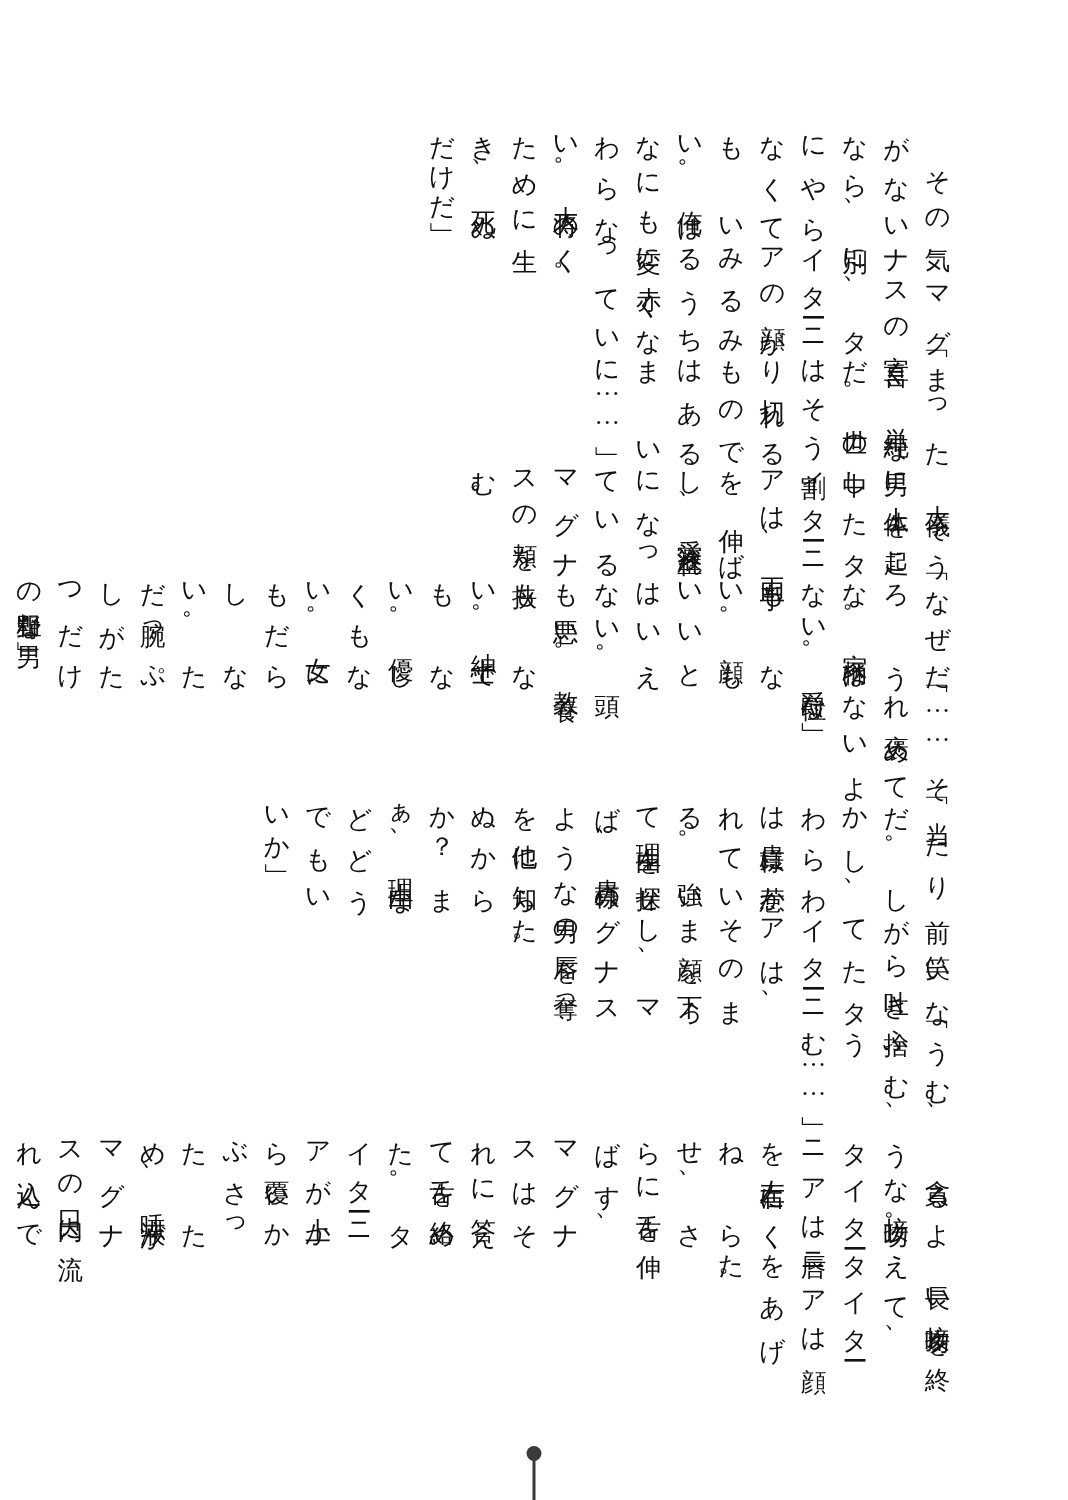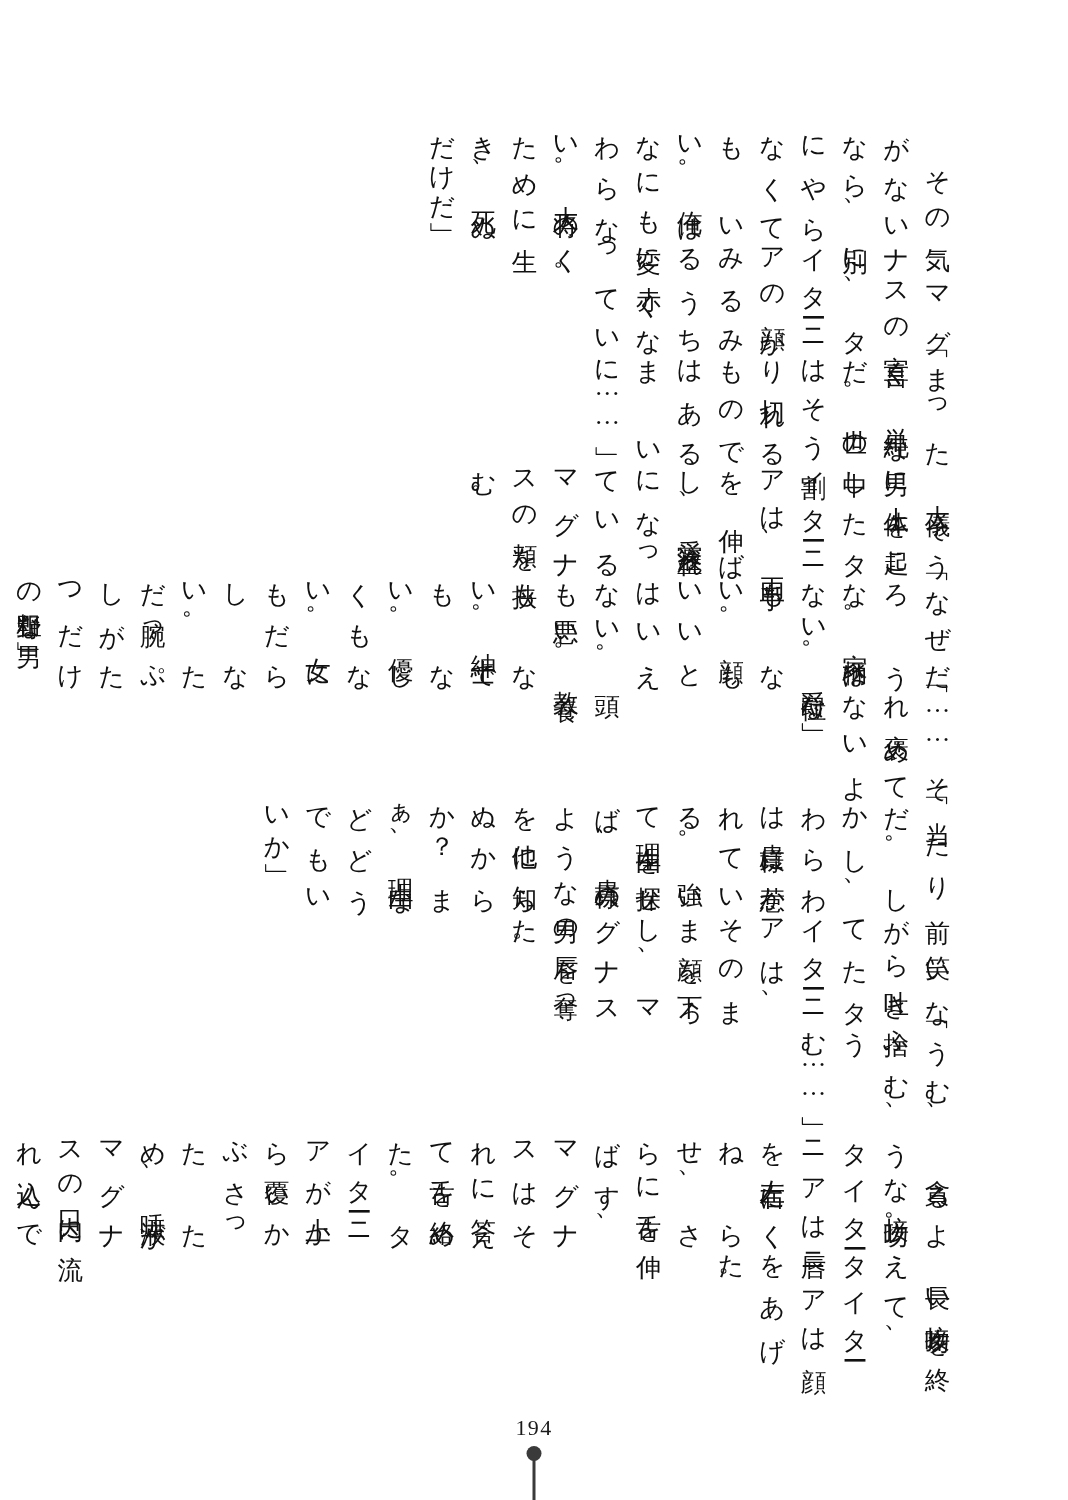--- a/index.html
+++ b/index.html
@@ -81,17 +81,16 @@
     <p class="para">　大儀そうに上体を起こしたタイターニアは、両手を伸ばし、愛液塗れになっているマグナスの頬を挟む。</p>
     <p class="para">「なぜだろうな。家柄はない。爵位もない。顔もいいとはいえない。頭も悪い。教養もない。紳士でもない。優しくもない。女にもだらしない。ただ腕っぷしがたつだけの粗野な男」</p>
     <p class="para">「……それ褒めてないよな」</p>
     <p class="para">「当たり前だ。しかし、わらわは貴様に惹かれている。強いて理由を探せば、貴様のような男を他に知らぬからか？　まぁ、理由などどうでもいいか」</p>
     <p class="para">　笑いながら吐き捨てたタイターニアは、そのまま顔を下ろし、マグナスの唇を奪った。</p>
     <p class="para">「うむ、ふむ、うむ……」</p>
     <p class="para">　貪るような接吻。タイターニアは唇を左右にくねらせ、さらに舌を伸ばす、マグナスはそれに答えて舌を絡めた。タイターニアが上から覆いかぶさったため、唾液がマグナスの口内に流れ込んでくる。</p>
     <p class="para">　長い接吻を終えて、タイターニアは顔をあげた。</p>
   </div>
 
-  <div class="page-number">194</div>
   <div class="ornament-dot"></div>
   <div class="ornament"></div>
 
 </div>
 
 </body></html>

